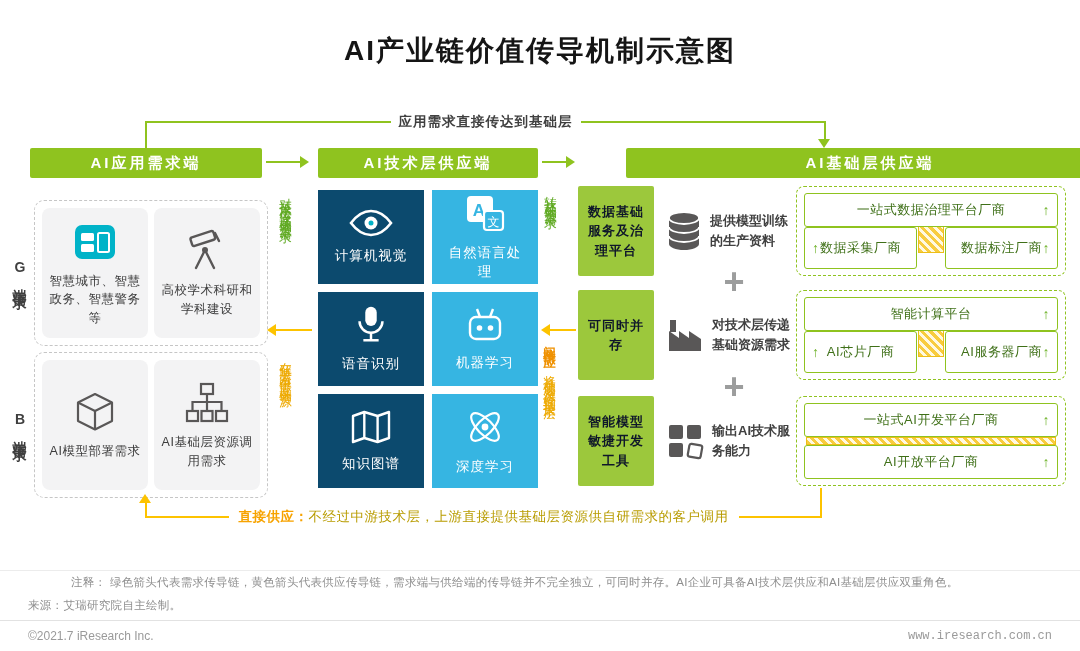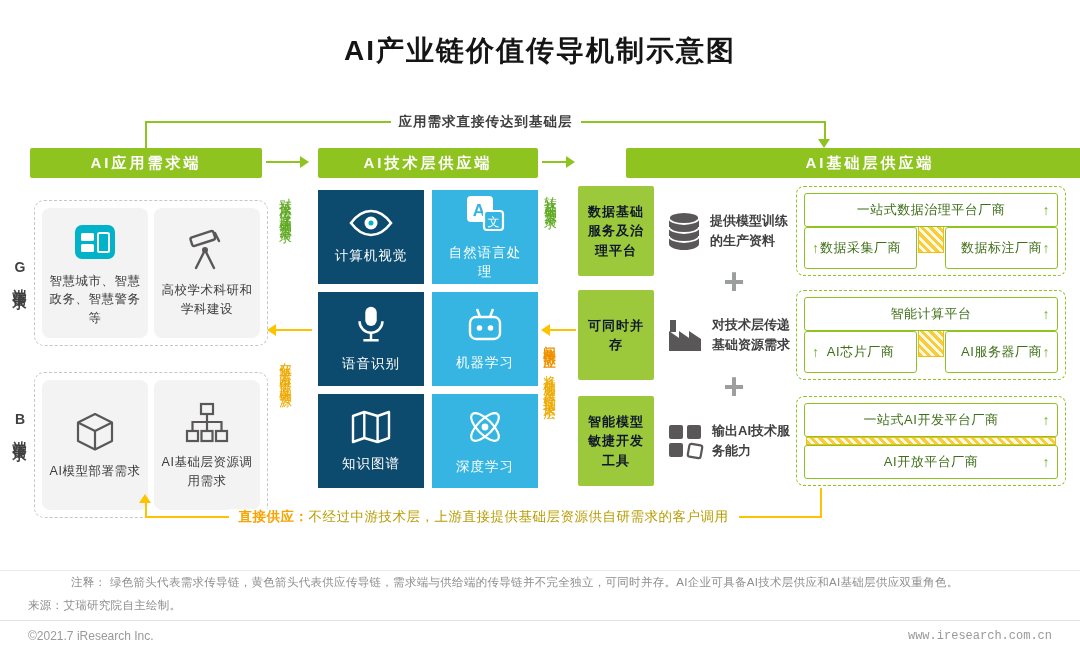--- a/index.html
+++ b/index.html
@@ -127,21 +127,21 @@
         </g>
         <circle cx="21" cy="22" r="3" fill="#595757"></circle>
       </svg>
       <div class="item-label">高校学术科研和学科建设</div>
     </div>
   </div>
 
   <div class="side-label" style="top:352px;height:146px;">
     <span>B端需求</span>
   </div>
-  <div class="group-box" style="top:372px;">
+  <div class="group-box" style="top:352px;">
     <div class="demand-item">
       <svg width="46" height="46" viewBox="0 0 46 46">
         <g fill="none" stroke="#595757" stroke-width="2.2" stroke-linejoin="round">
           <path d="M23 5 L40 13.5 V32 L23 40.5 L6 32 V13.5 Z"></path>
           <path d="M6 13.5 L23 22 L40 13.5"></path>
           <line x1="23" y1="22" x2="23" y2="40.5"></line>
         </g>
       </svg>
       <div class="item-label">AI模型部署需求</div>
     </div>

